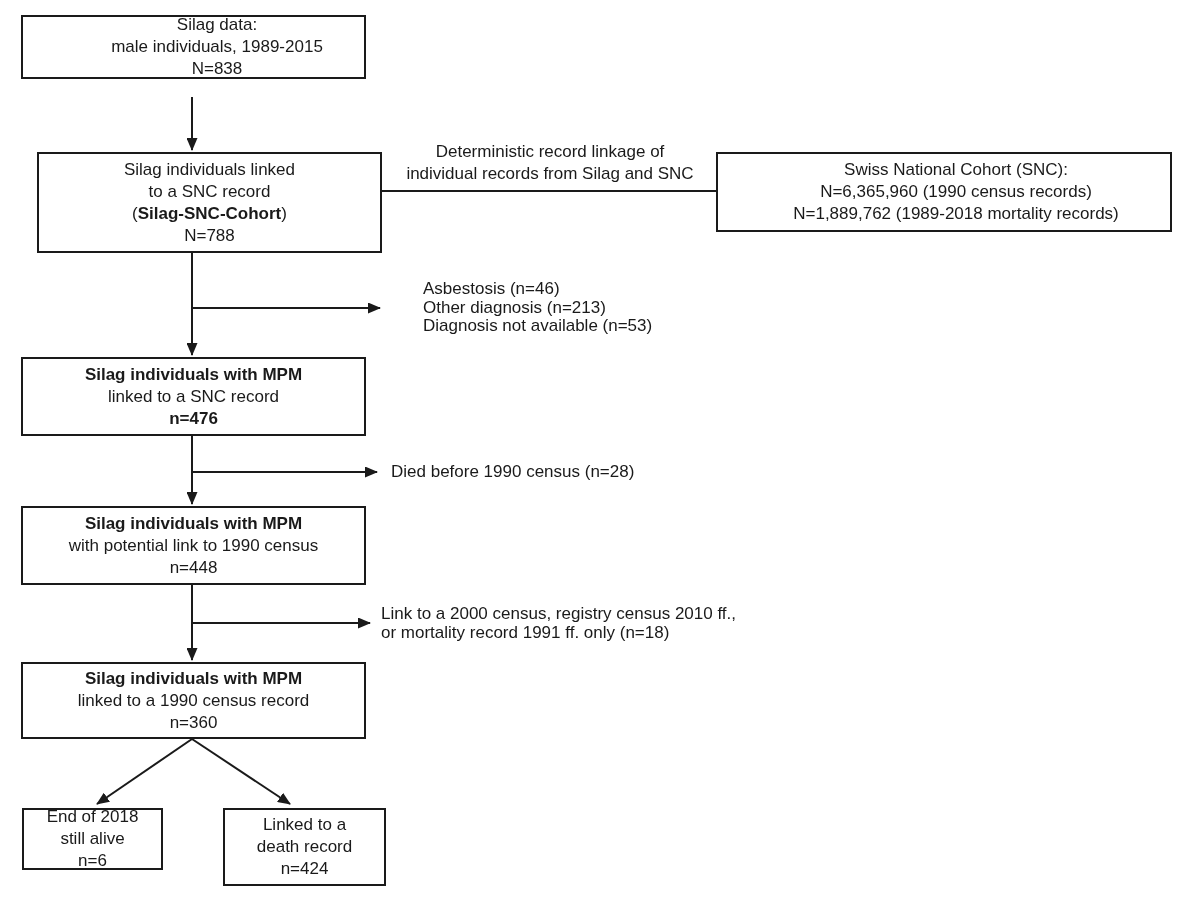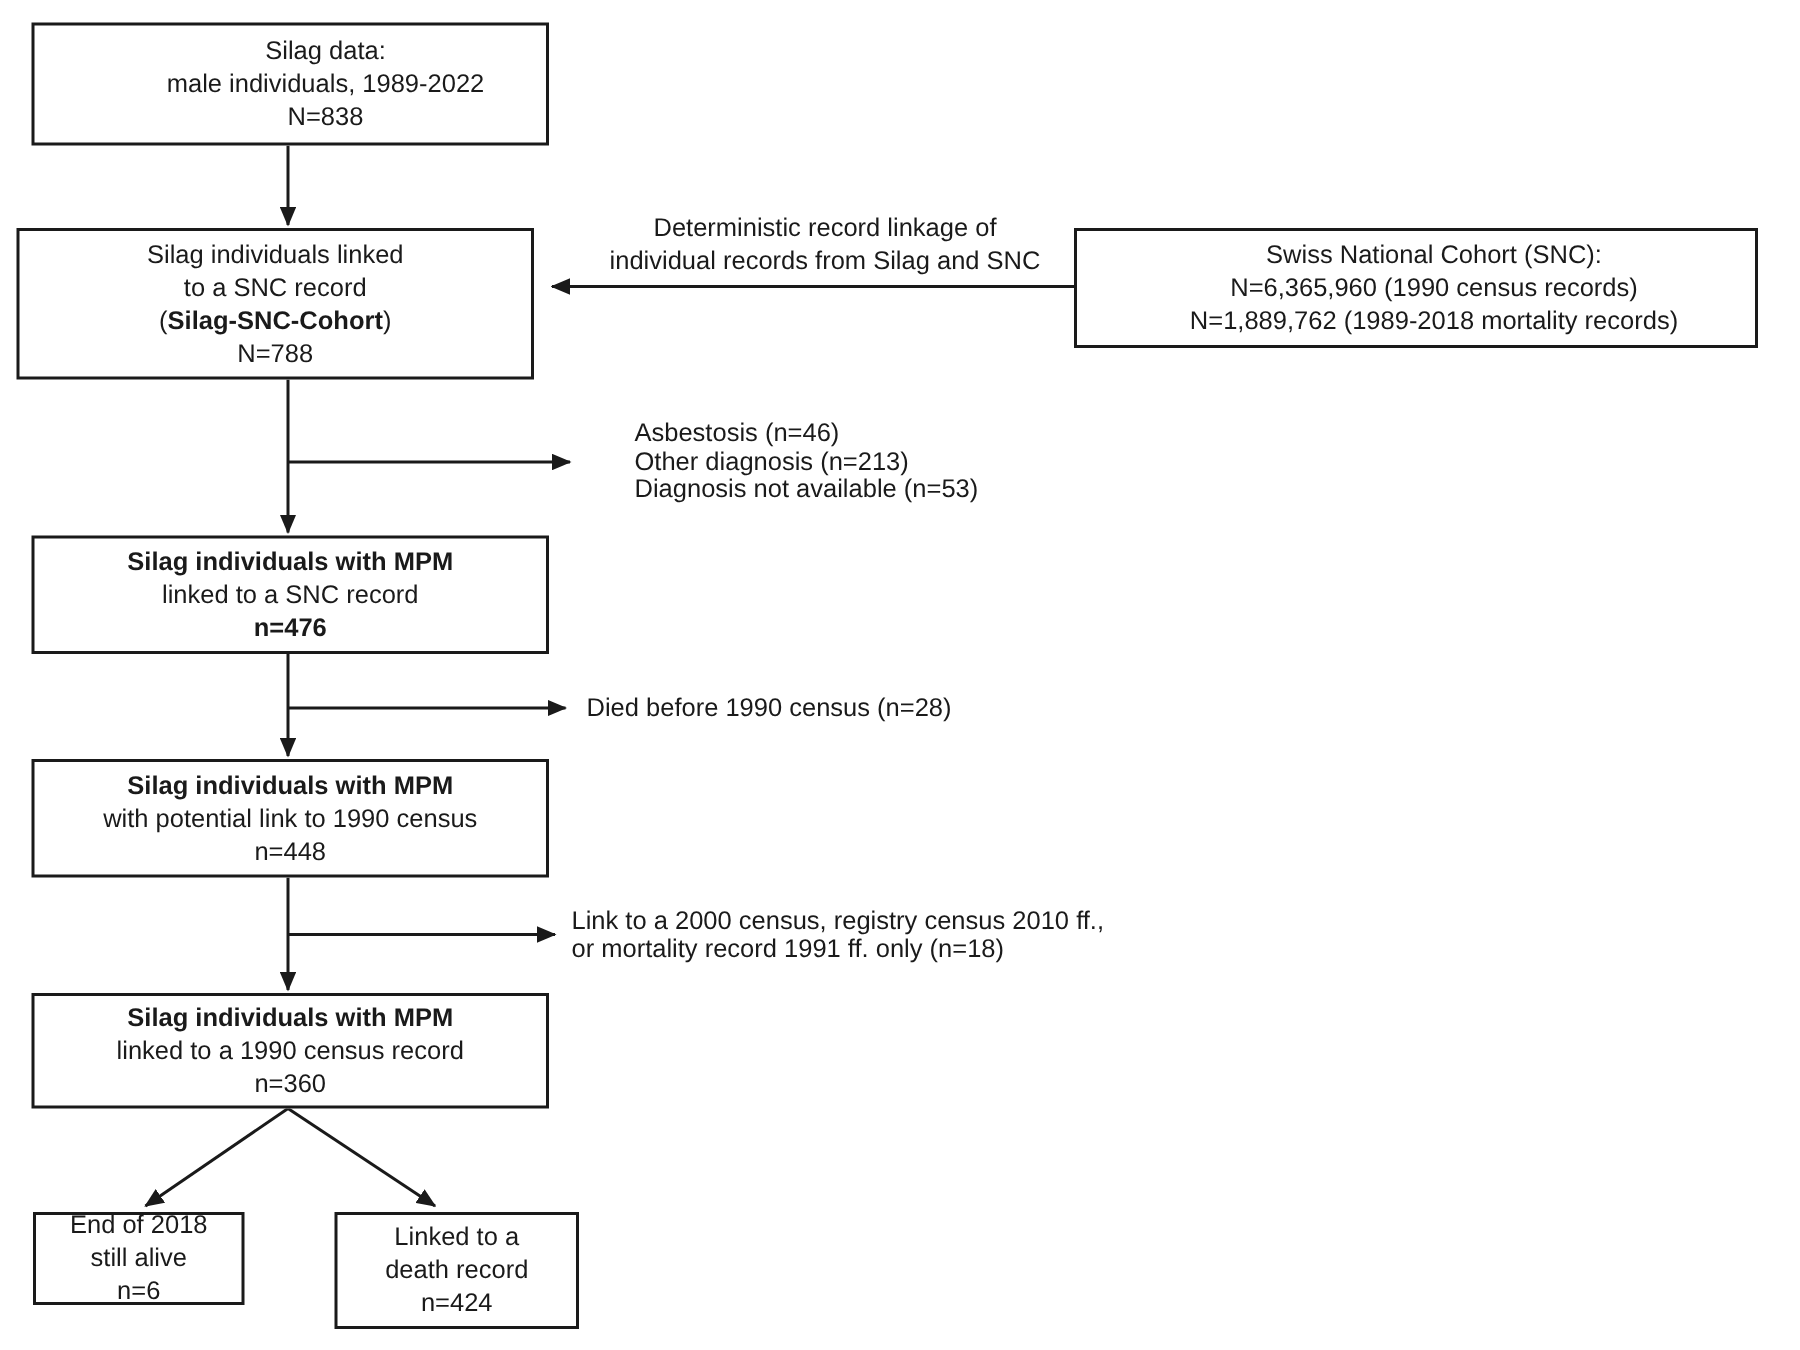--- a/index.html
+++ b/index.html
@@ -36,22 +36,22 @@
   .bold { font-weight: bold; text-align: center; }
   .label {
     position: absolute;
     font-size: 17px;
     line-height: 18.5px;
     white-space: nowrap;
   }
   .label p { margin: 0; }
   .label-center { text-align: center; line-height: 22px; white-space: normal; }
 
-  #box-silag-data        { left: 21px;  top: 15px;  width: 345px; height: 82px; padding-left: 47px; }
-  #box-silag-snc-linked  { left: 11px;  top: 152px; width: 345px; height: 101px; }
+  #box-silag-data        { left: 21px;  top: 15px;  width: 345px; height: 64px; padding-left: 47px; }
+  #box-silag-snc-linked  { left: 37px;  top: 152px; width: 345px; height: 101px; }
   #box-snc               { left: 716px; top: 152px; width: 456px; height: 80px; padding-left: 24px; }
   #box-mpm-snc           { left: 21px;  top: 357px; width: 345px; height: 79px; }
   #box-mpm-potential     { left: 21px;  top: 506px; width: 345px; height: 79px; }
   #box-mpm-census        { left: 21px;  top: 662px; width: 345px; height: 77px; }
   #box-alive             { left: 22px;  top: 808px; width: 141px; height: 62px; }
   #box-death             { left: 223px; top: 808px; width: 163px; height: 78px; }
 
   #label-linkage    { left: 390px; top: 141px; width: 320px; }
   #label-exclusion1 { left: 391px; top: 280px; margin-left: 32px; }
   #label-exclusion2 { left: 391px; top: 463px; }
@@ -75,21 +75,21 @@
     <line x1="192" y1="436" x2="192" y2="504" marker-end="url(#ah)"></line>
     <line x1="192" y1="472" x2="377" y2="472" marker-end="url(#ah)"></line>
     <line x1="192" y1="585" x2="192" y2="660" marker-end="url(#ah)"></line>
     <line x1="192" y1="623" x2="370" y2="623" marker-end="url(#ah)"></line>
     <line x1="192" y1="739" x2="97" y2="804" marker-end="url(#ah)"></line>
     <line x1="192" y1="739" x2="290" y2="804" marker-end="url(#ah)"></line>
   </svg>
 
   <div class="box" id="box-silag-data">
     <p>Silag data:</p>
-    <p>male individuals, 1989-2022</p>
+    <p>male individuals, 1989-2015</p>
     <p>N=838</p>
   </div>
 
   <div class="box" id="box-silag-snc-linked">
     <p>Silag individuals linked</p>
     <p>to a SNC record</p>
     <p><span>(</span><span class="bold">Silag-SNC-Cohort</span><span>)</span></p>
     <p>N=788</p>
   </div>
 

